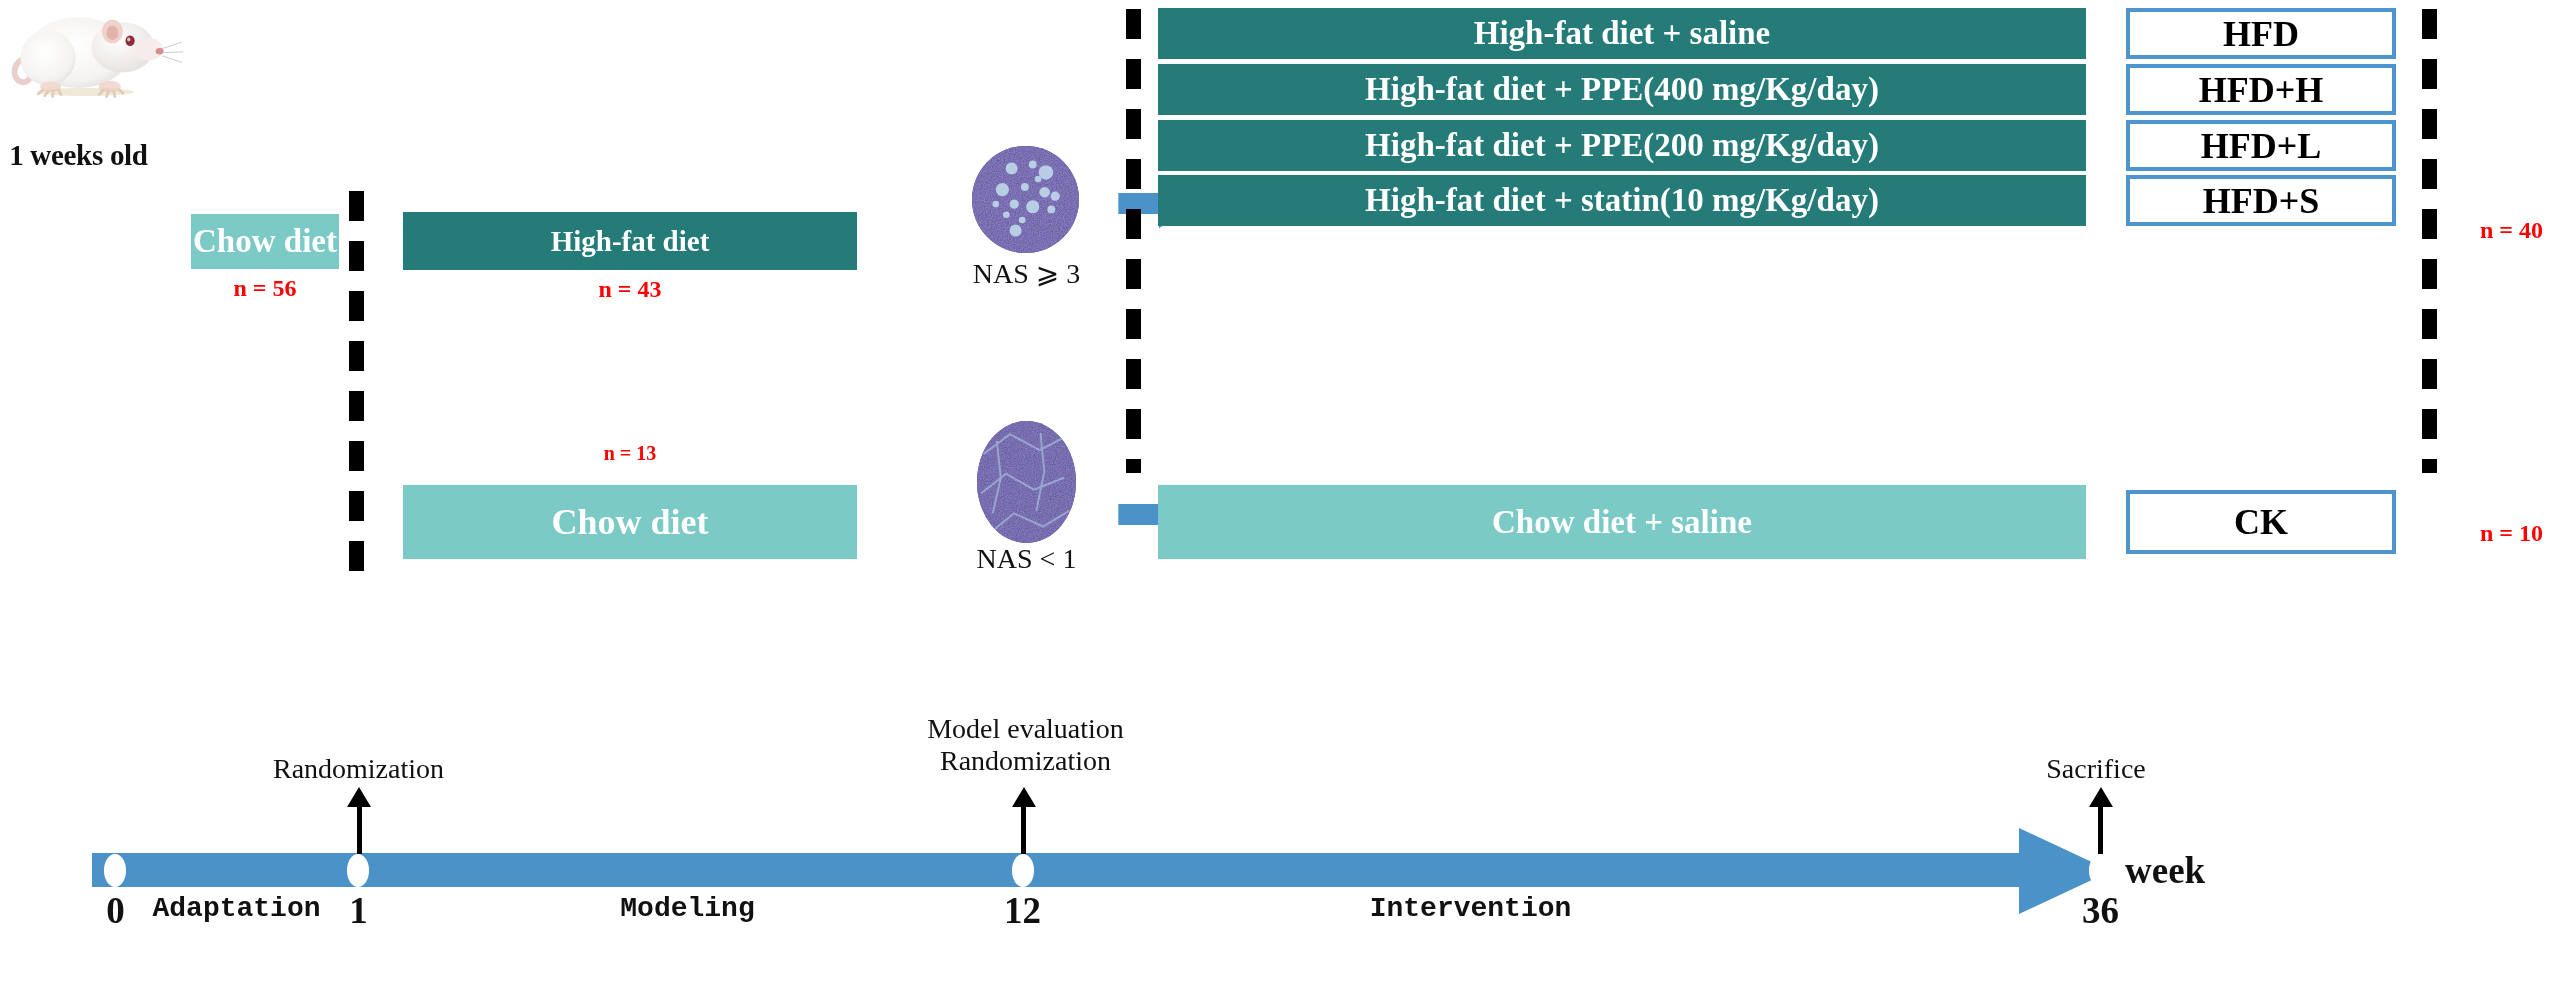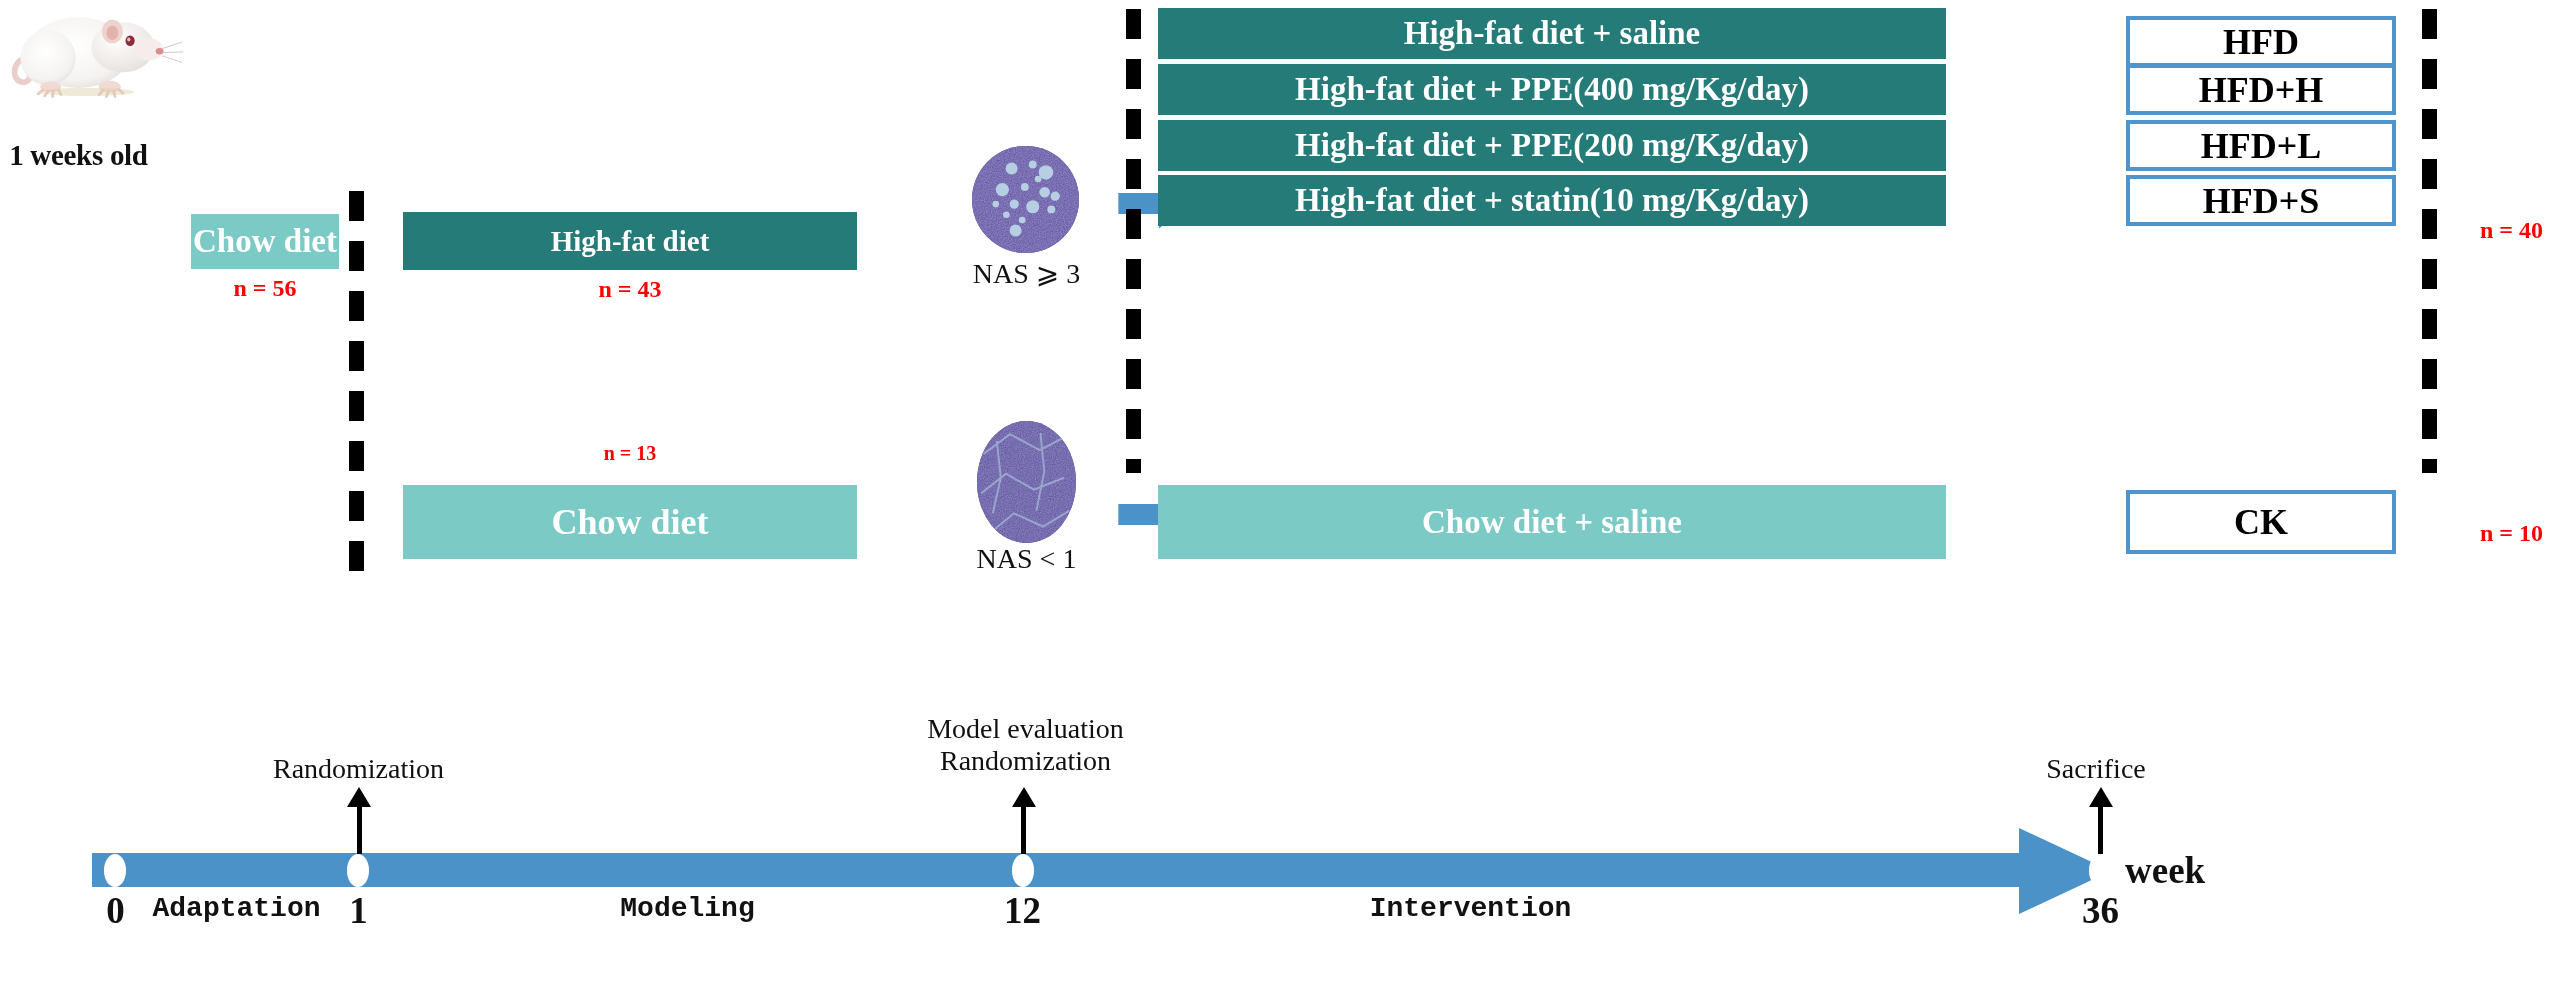--- a/index.html
+++ b/index.html
@@ -73,37 +73,37 @@
   #nas-chow-label{left:941px;top:543px;width:171px;}
 
   
   .block-arrow{width:74px;height:55px;}
 
   #arrow-hfd{left:1118px;top:176px;}
   #arrow-chow{left:1118px;top:487px;}
 
   
   .treat-box{
-    left:1158px;width:788px;
+    left:1158px;width:928px;
     display:flex;align-items:center;justify-content:center;
     color:#ffffff;font-weight:bold;font-size:33px;white-space:nowrap;
   }
   #treat-0{top:8px;height:51px;}
   #treat-1{top:64px;height:51px;}
   #treat-2{top:120px;height:51px;}
   #treat-3{top:175px;height:51px;}
 
   
   .group-box{
     left:2126px;width:270px;
     border:4.6px solid #4f94cd;background:#ffffff;box-sizing:border-box;
     display:flex;align-items:center;justify-content:center;
     color:#000000;font-weight:bold;font-size:36px;white-space:nowrap;
   }
-  #group-0{top:8px;height:51px;margin-top:8px;}
+  #group-0{top:8px;height:51px;}
   #group-1{top:64px;height:51px;}
   #group-2{top:120px;height:51px;}
   #group-3{top:175px;height:51px;}
 
   #n-hfd-total{
     left:2480px;top:217px;color:#fe0000;font-size:24px;font-weight:bold;
     white-space:nowrap;
   }
   #n-ck-total{
     left:2480px;top:520px;color:#fe0000;font-size:24px;font-weight:bold;

